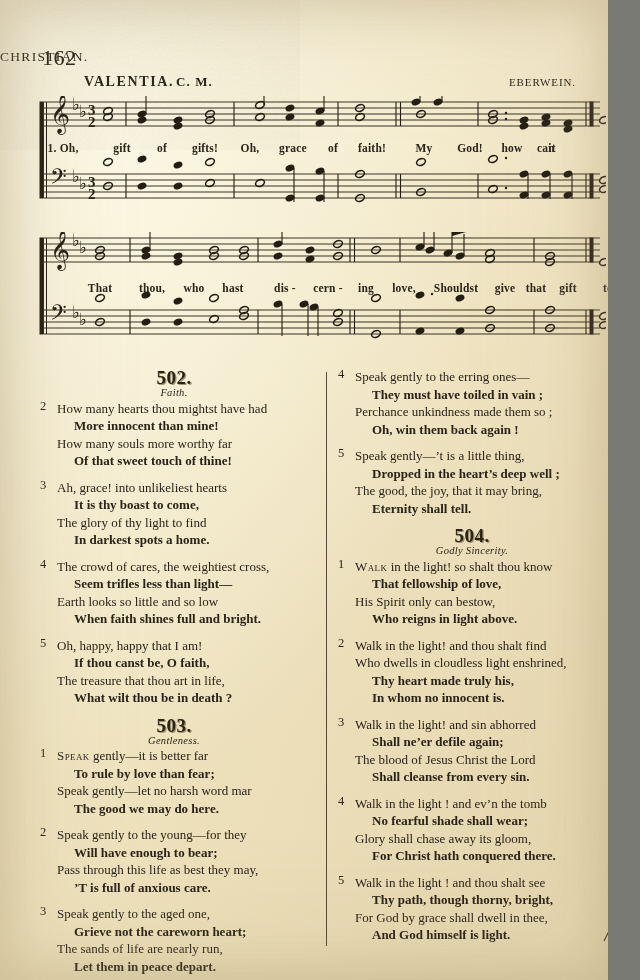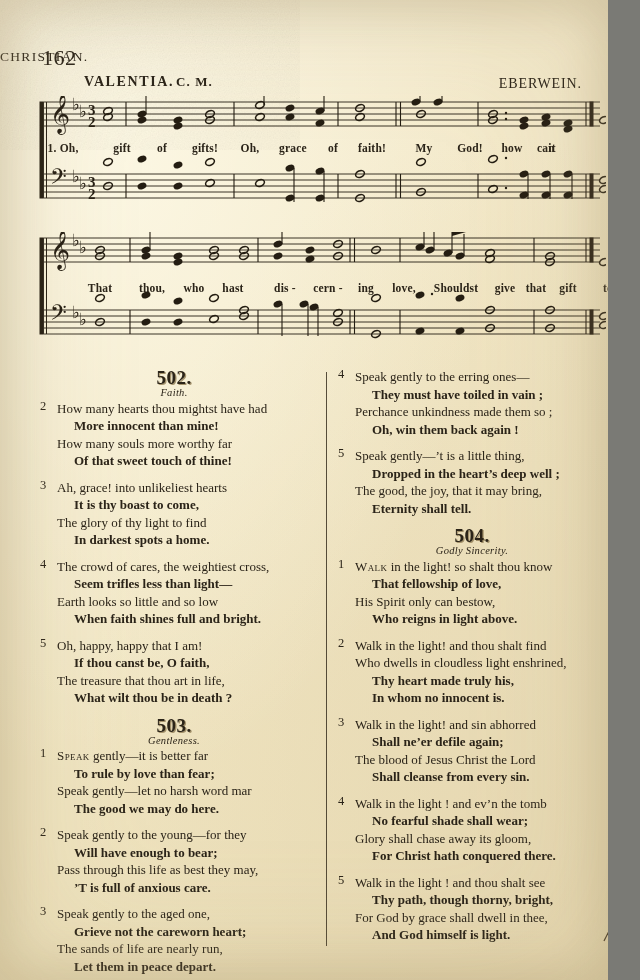--- a/index.html
+++ b/index.html
@@ -62,22 +62,22 @@
   }
   .tune-meter {
     position: absolute;
     left: 176px; top: 74px;
     font-size: 13px;
     font-weight: bold;
     letter-spacing: 1.1px;
   }
   .composer {
     position: absolute;
-    right: 26px; top: 76px;
-    font-size: 14px;
+    right: 32px; top: 76px;
+    font-size: 11px;
     letter-spacing: 0.9px;
     text-transform: uppercase;
   }
 
   
   .system { position: absolute; left: 38px; width: 568px; }
   #system1 { top: 96px; height: 118px; }
   #system2 { top: 232px; height: 118px; }
   .music-svg { display: block; width: 568px; height: 118px; }
 

